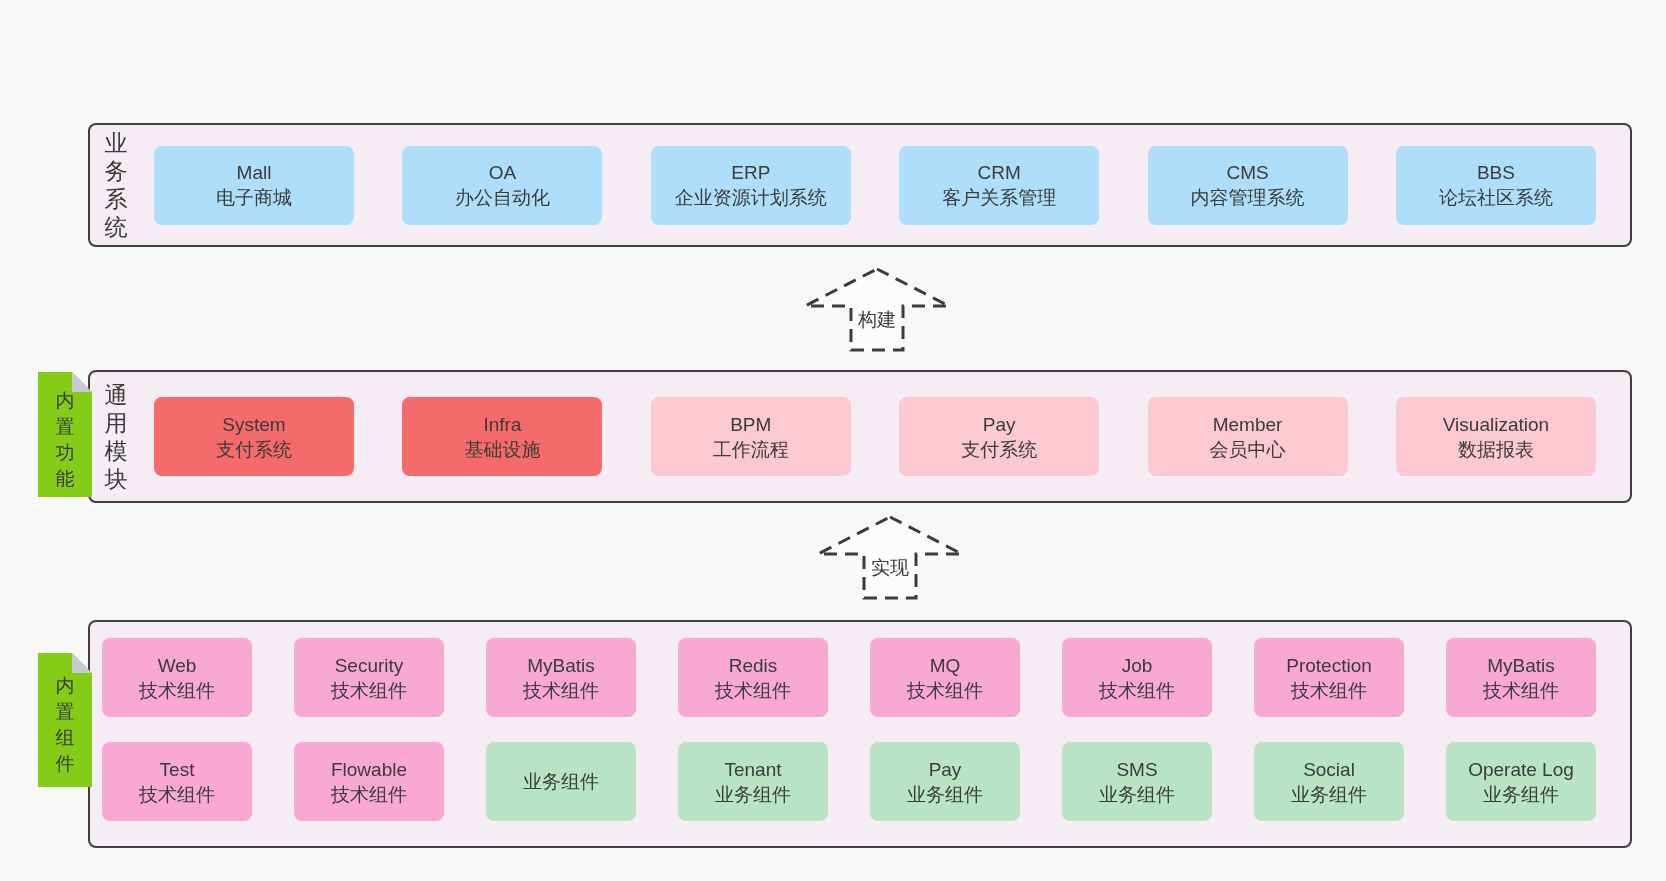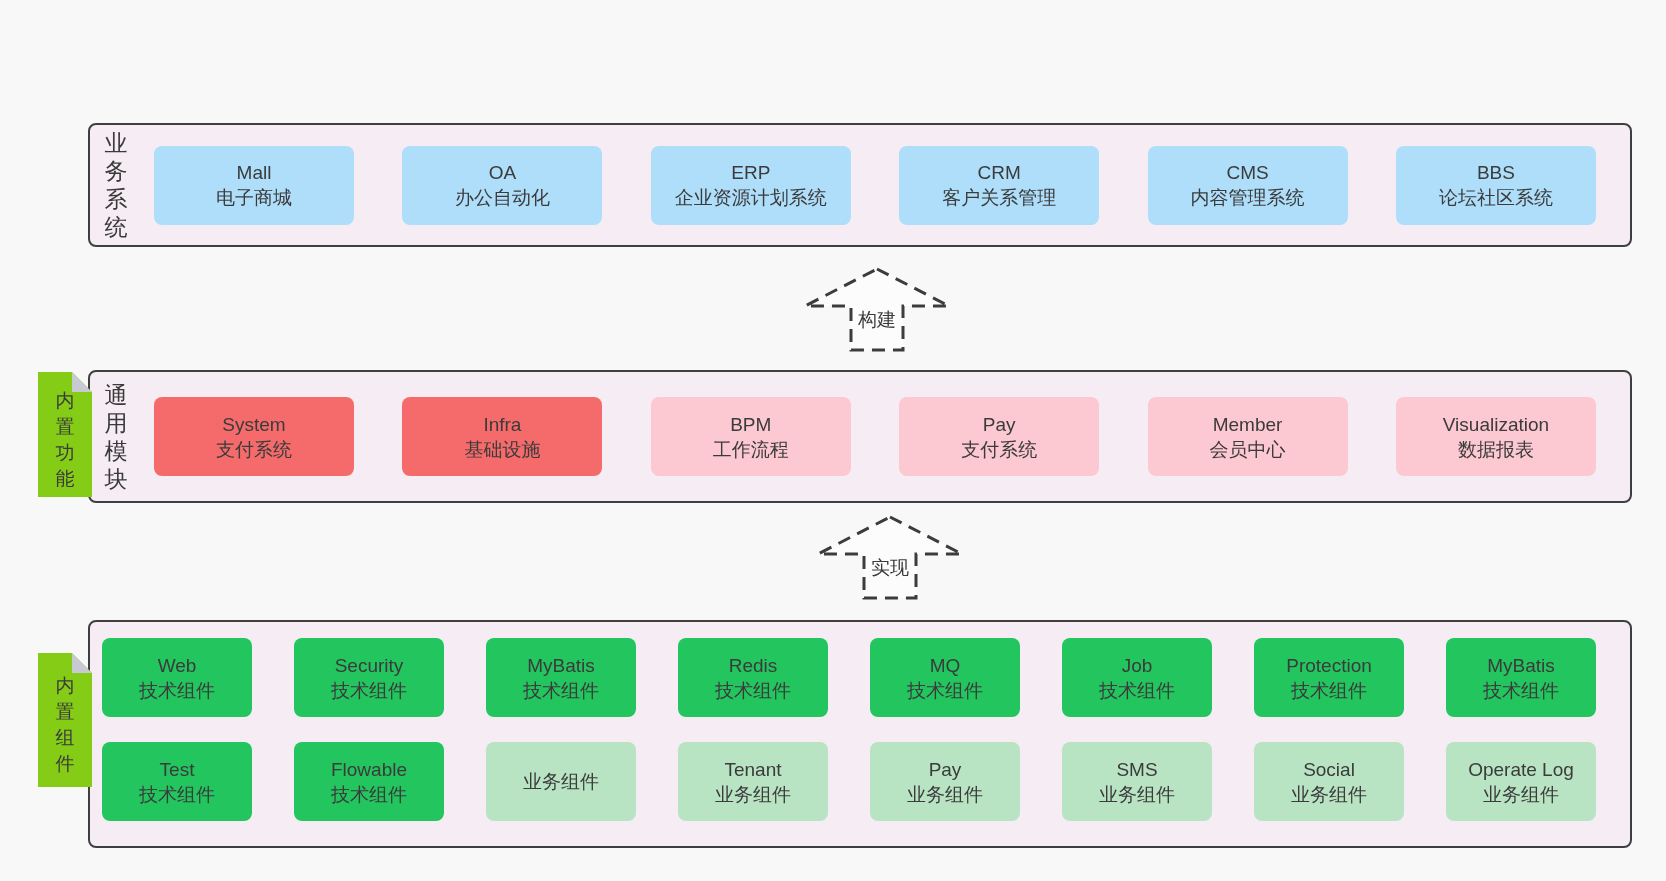--- a/index.html
+++ b/index.html
@@ -73,21 +73,21 @@
     text-align:center;
     font-size:19px;
     line-height:25px;
     padding:2px 6px;
   }
   .layer-1 .box, .layer-2 .box { width:200px; height:79px; }
   .layer-3 .box { width:150px; height:79px; }
   .blue       { background:#aedefa; }
   .red        { background:#f56b6b; }
   .pink       { background:#fcc8d2; }
-  .green      { background:#22c55e; }
+  .green      { background:#f9a8d4; }
   .lightgreen { background:#b9e4c3; }
 
   
   .arrow { position:absolute; width:150px; height:88px; }
   .arrow-1 { left:802px; top:266px; }
   .arrow-2 { left:815px; top:514px; }
   .arrow svg { position:absolute; inset:0; }
   .arrow-label {
     position:absolute;
     left:50%; top:40px;

